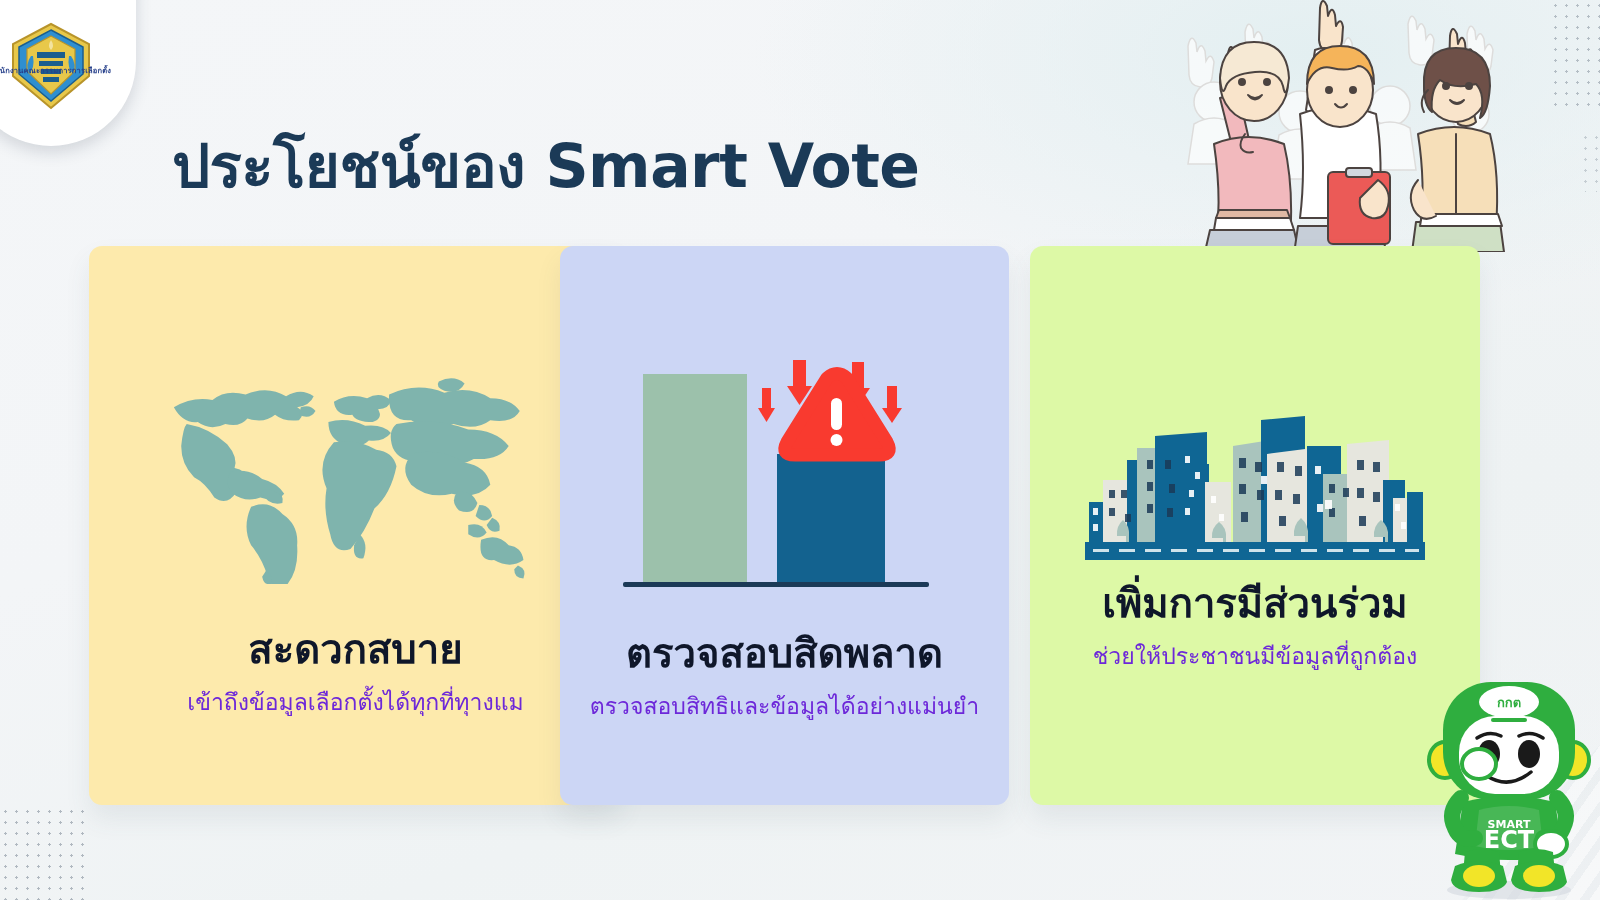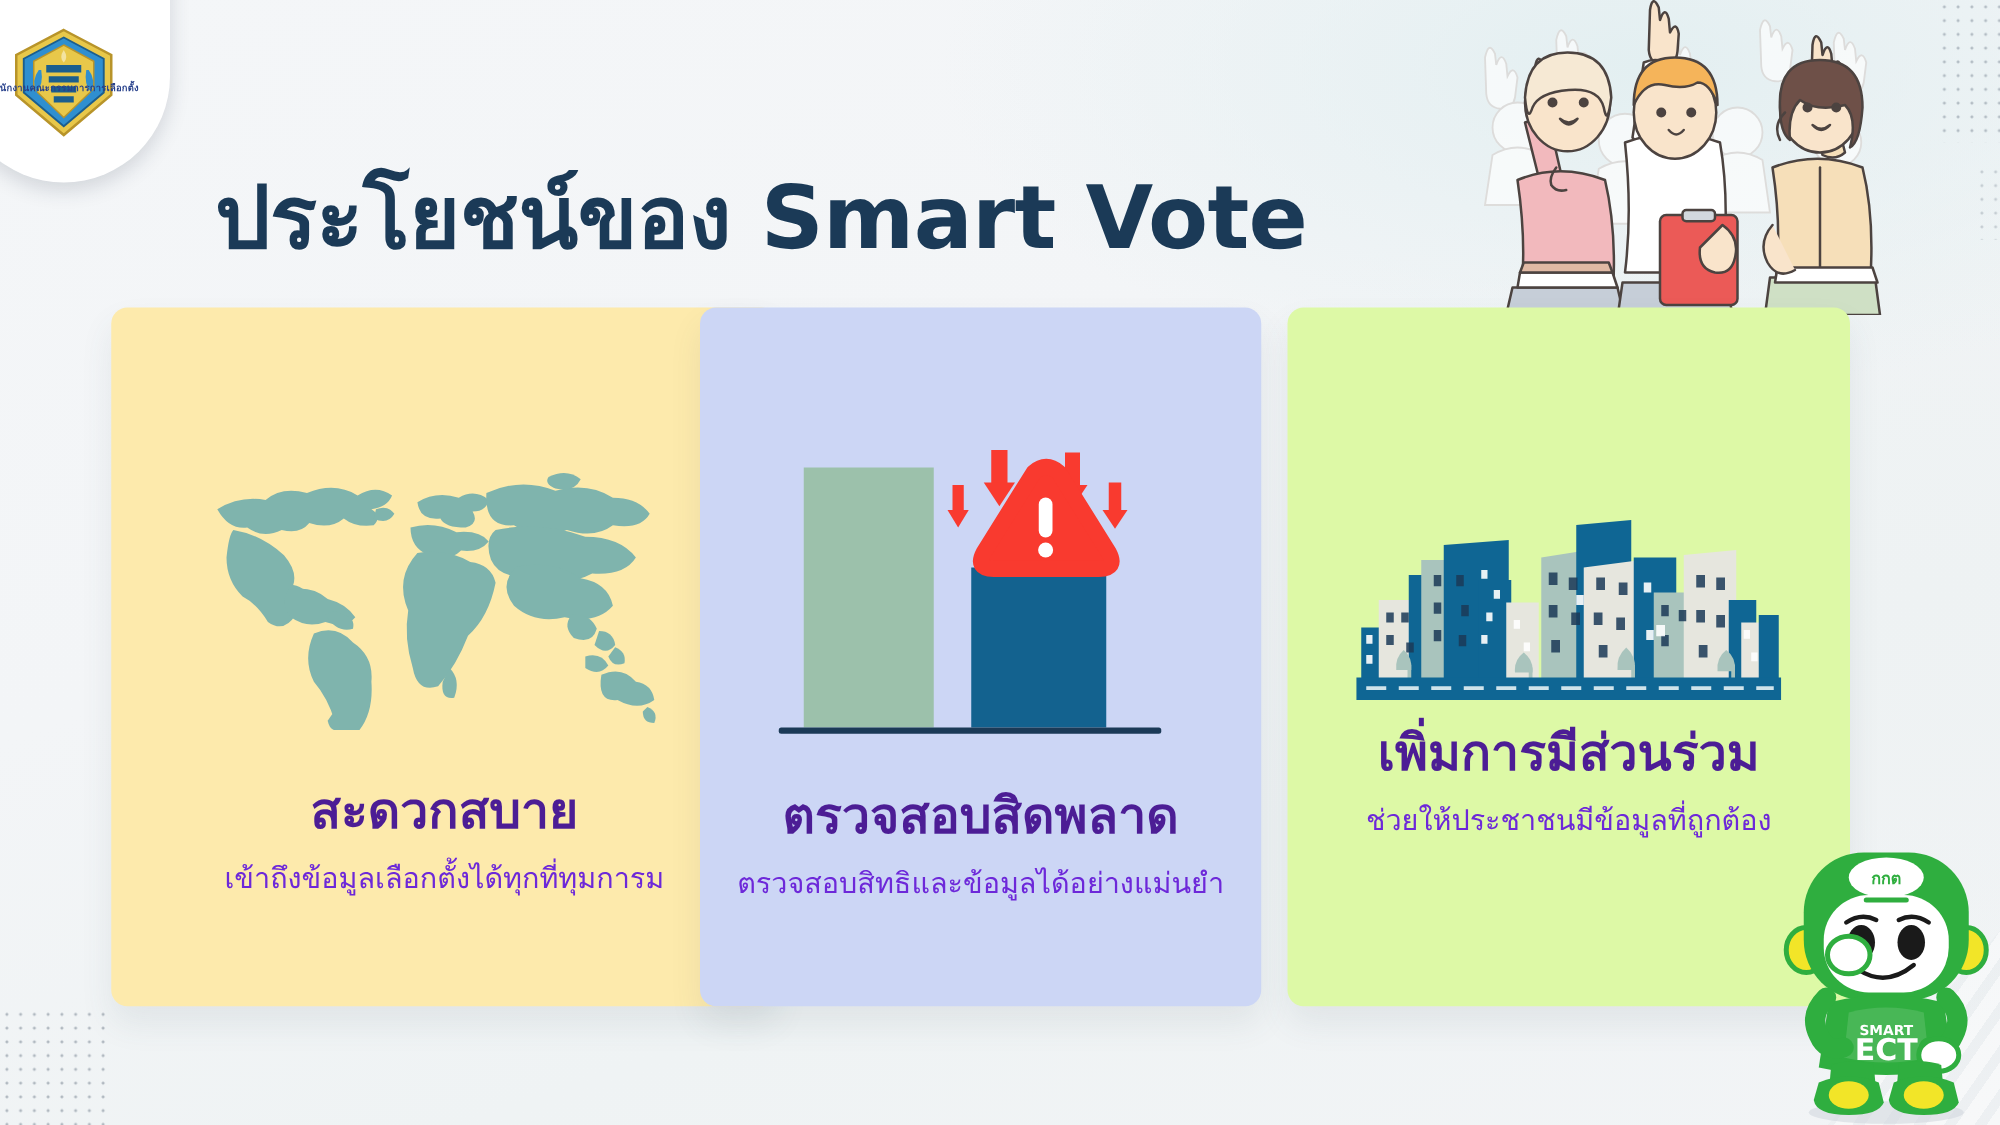--- a/index.html
+++ b/index.html
@@ -49,21 +49,21 @@
   #logo-emblem{ width:108px; height:104px; }
   #logo-caption{
     position:absolute; left:-34px; top:64px; width:170px;
     text-align:center; font-size:7.5px; letter-spacing:.2px;
     color:#27408b; font-weight:700;
   }
 
   
   #page-title{
     position:absolute; left:172px; top:118px;
-    font-size:70px; font-weight:800; letter-spacing:-.5px;
+    font-size:60px; font-weight:800; letter-spacing:-.5px;
     color:#1b3a57;
     font-family:"DejaVu Sans","Liberation Sans",sans-serif;
     text-shadow:0 1px 0 rgba(255,255,255,.4);
     white-space:nowrap;
   }
 
   
   #people-illustration{
     position:absolute; left:1150px; top:-6px; width:360px; height:258px;
   }
@@ -79,21 +79,21 @@
   #card-convenience{ left:89px;  width:533px; background:#fdeaac; }
   #card-accuracy   { left:560px; width:449px; background:#ccd6f5; }
   #card-engagement { left:1030px;width:450px; background:#ddf9a6; }
 
   .card-art{ flex:0 0 auto; display:flex; align-items:center; justify-content:center; width:100%; }
   #card-convenience .card-art{ margin-top:98px; height:250px; }
   #card-accuracy    .card-art{ margin-top:88px; height:272px; }
   #card-engagement  .card-art{ margin-top:158px;height:160px; }
 
   .card-heading{
-    font-size:40px; font-weight:800; color:#4c1d95;
+    font-size:40px; font-weight:800; color:#0f172a;
     line-height:1.05; text-align:center; white-space:nowrap;
   }
   #card-convenience .card-heading{ margin-top:34px; }
   #card-accuracy    .card-heading{ margin-top:26px; }
   #card-engagement  .card-heading{ margin-top:18px; }
 
   .card-desc{
     font-size:23px; font-weight:400; color:#6d28d9;
     text-align:center; margin-top:14px; white-space:nowrap;
   }
@@ -212,21 +212,21 @@
           <path d="M358 178 q10 4 8 14 q-10 4-14-6z"></path>
           <path d="M332 186 q14-4 20 8 q-8 10-20 2z"></path>
           <path d="M346 202 q18-8 30 6 q14 2 16 16 q-14 10-32 0 q-18 2-14-22z"></path>
           <path d="M386 230 q10 4 6 14 q-10 0-10-10z"></path>
           <path d="M300 30 q16-8 28 2 q-6 12-22 8 q-10-4-6-10z"></path>
           <path d="M150 58 q10-4 16 4 q-6 10-18 4z"></path>
         </g>
       </svg>
     </div>
     <div class="card-heading">สะดวกสบาย</div>
-    <div class="card-desc">เข้าถึงข้อมูลเลือกตั้งได้ทุกที่ทุมการม</div>
+    <div class="card-desc">เข้าถึงข้อมูลเลือกตั้งได้ทุกที่ทุางแม</div>
   </div>
 
   <div class="card" id="card-accuracy">
     <div class="card-art">
       <svg width="340" height="268" viewBox="0 0 340 268">
         <rect x="28" y="38" width="104" height="208" fill="#9cc1ab"></rect>
         <rect x="162" y="118" width="108" height="128" fill="#13628f"></rect>
         <rect x="8" y="246" width="306" height="5" rx="2" fill="#1b3a57"></rect>
         <g fill="#f93a2f">
           <g>

